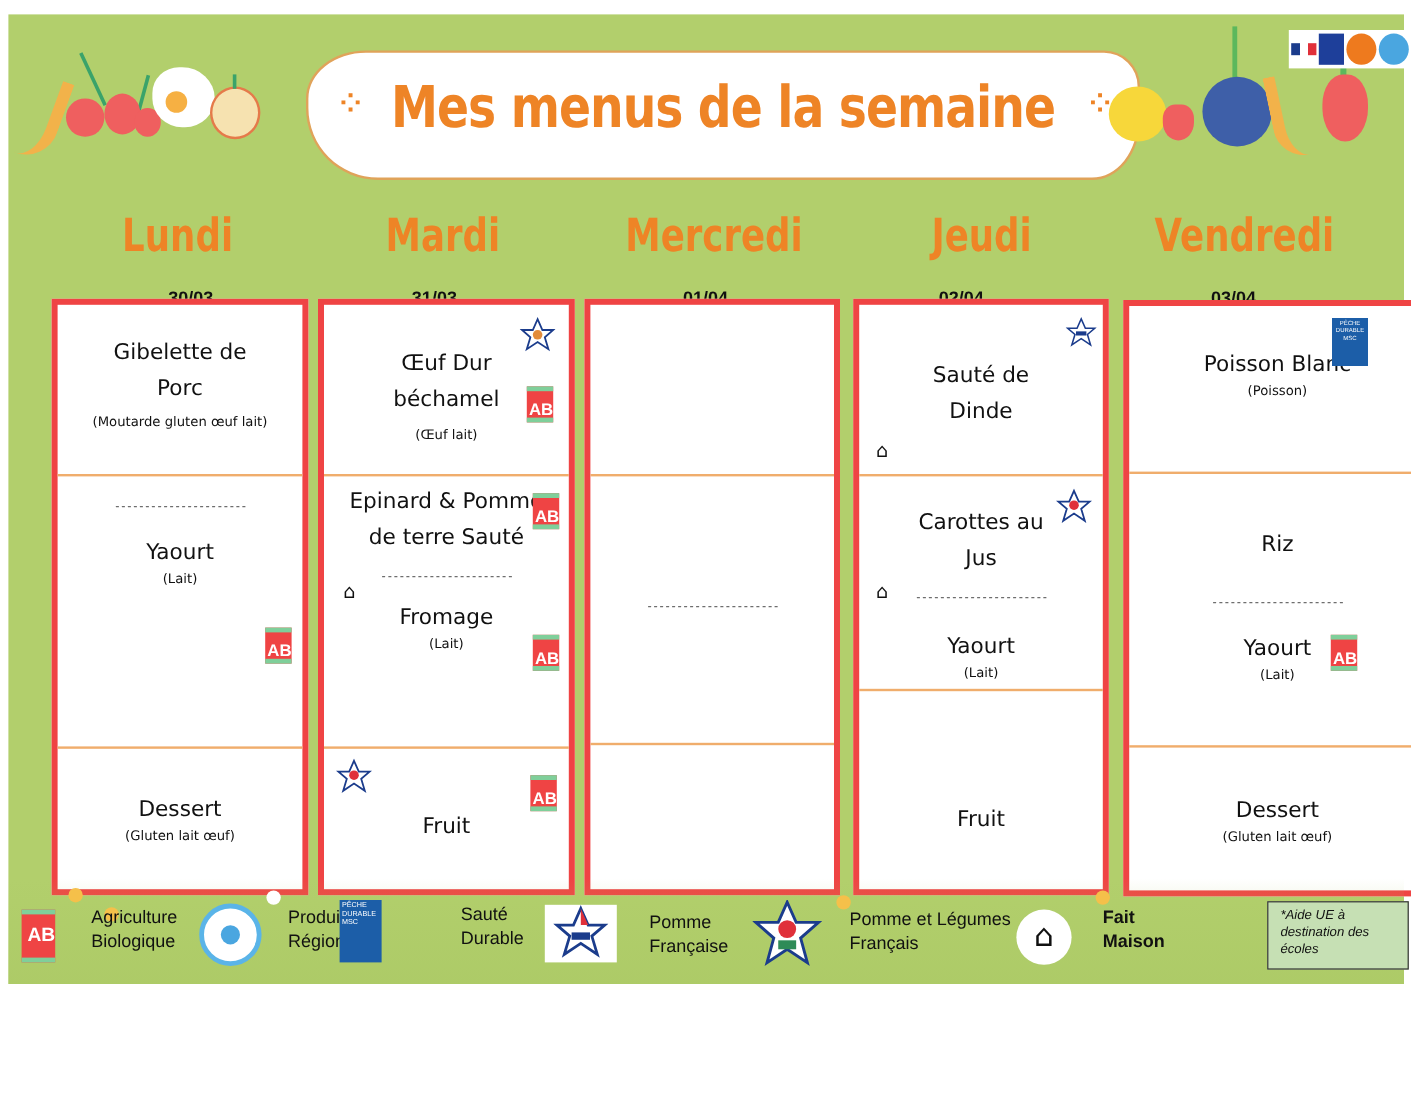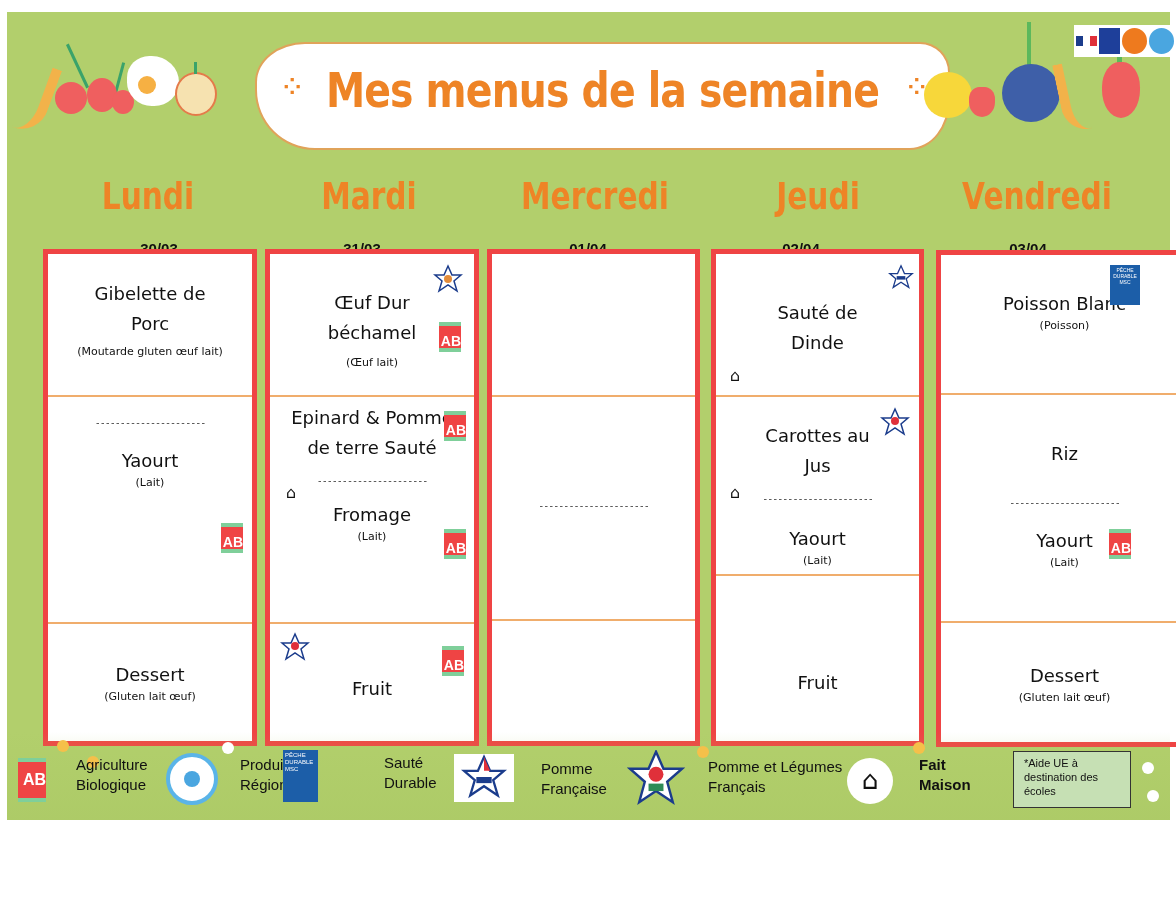--- a/index.html
+++ b/index.html
@@ -304,15 +304,15 @@
       <div>Pomme et Légumes</div>
       <div>Français</div>
     </div>
 
     <div class="fruit" style="left:840px;top:746px;width:46px;height:46px;background:#fff;text-align:center;line-height:44px;font-size:26px;color:#111;">⌂</div>
     <div class="legend-text" style="left:912px;top:743px;font-weight:bold;">
       <div>Fait</div>
       <div>Maison</div>
     </div>
 
-    <div class="aide-box" style="left:1006px;top:739px;">*Aide UE à destination des écoles</div>
+    <div class="aide-box" style="left:1049px;top:739px;font-style:italic;">*Aide UE à destination des écoles</div>
   </div>
 </div>
 
 </body></html>

